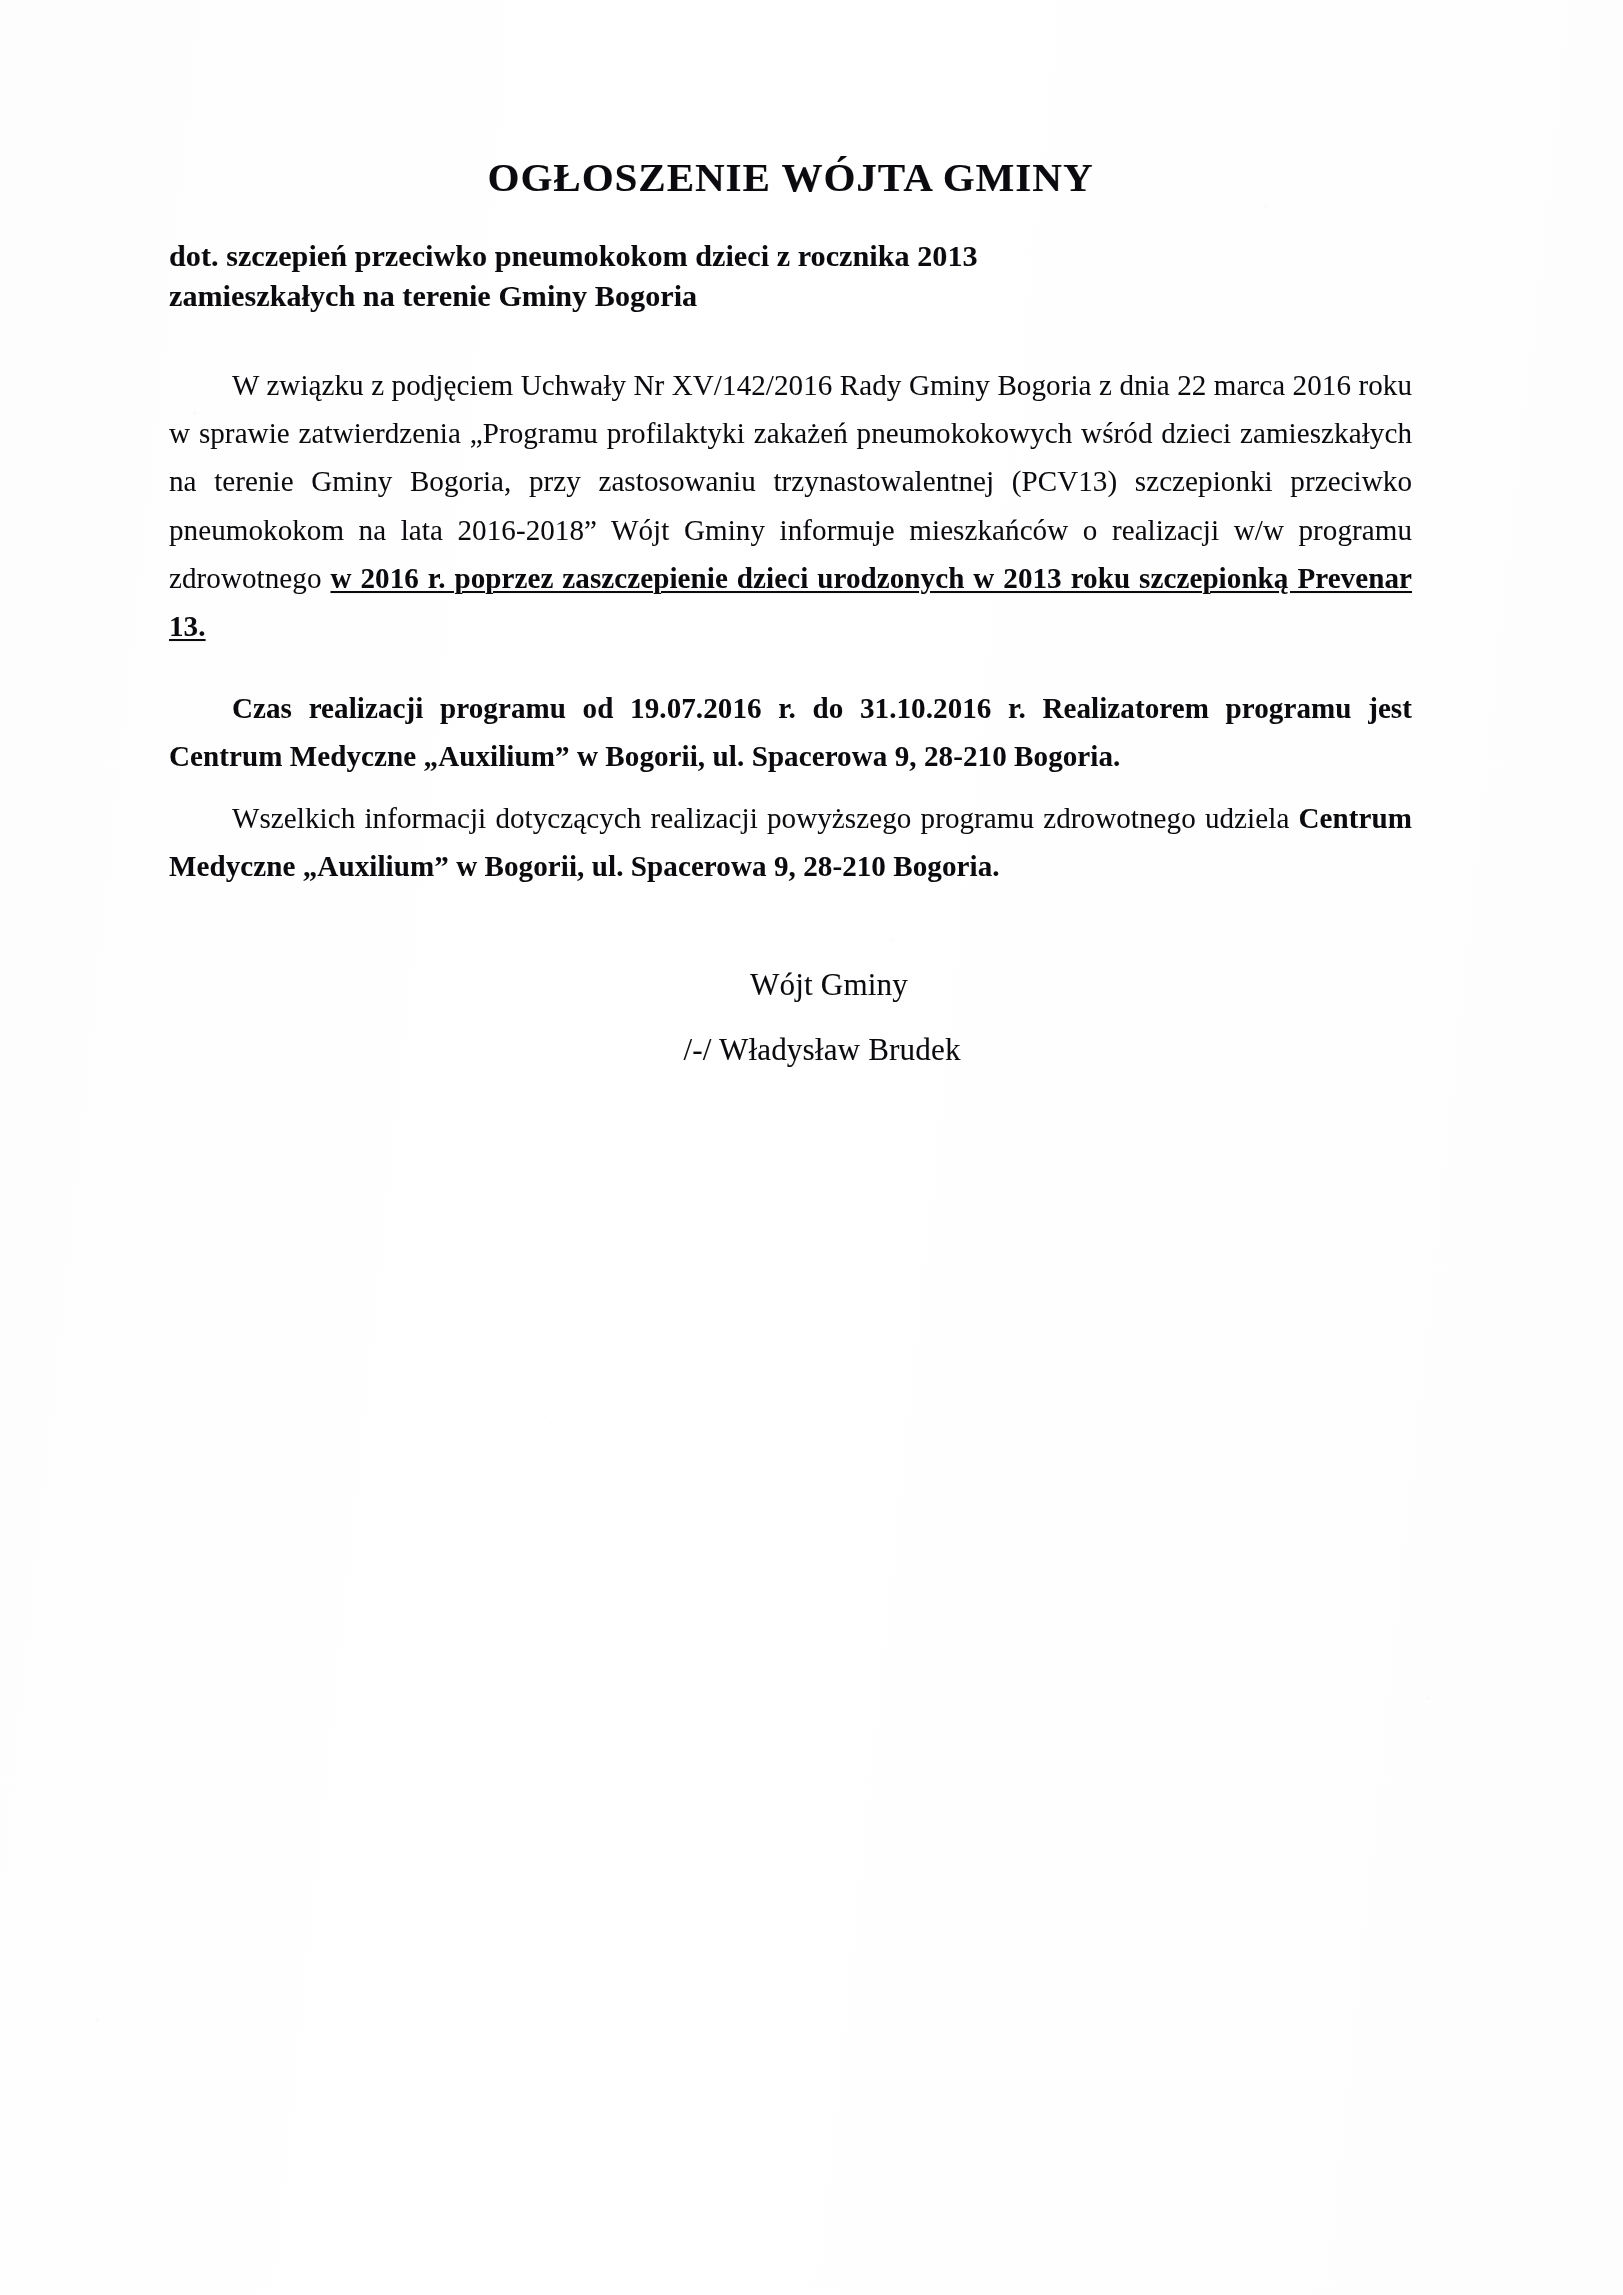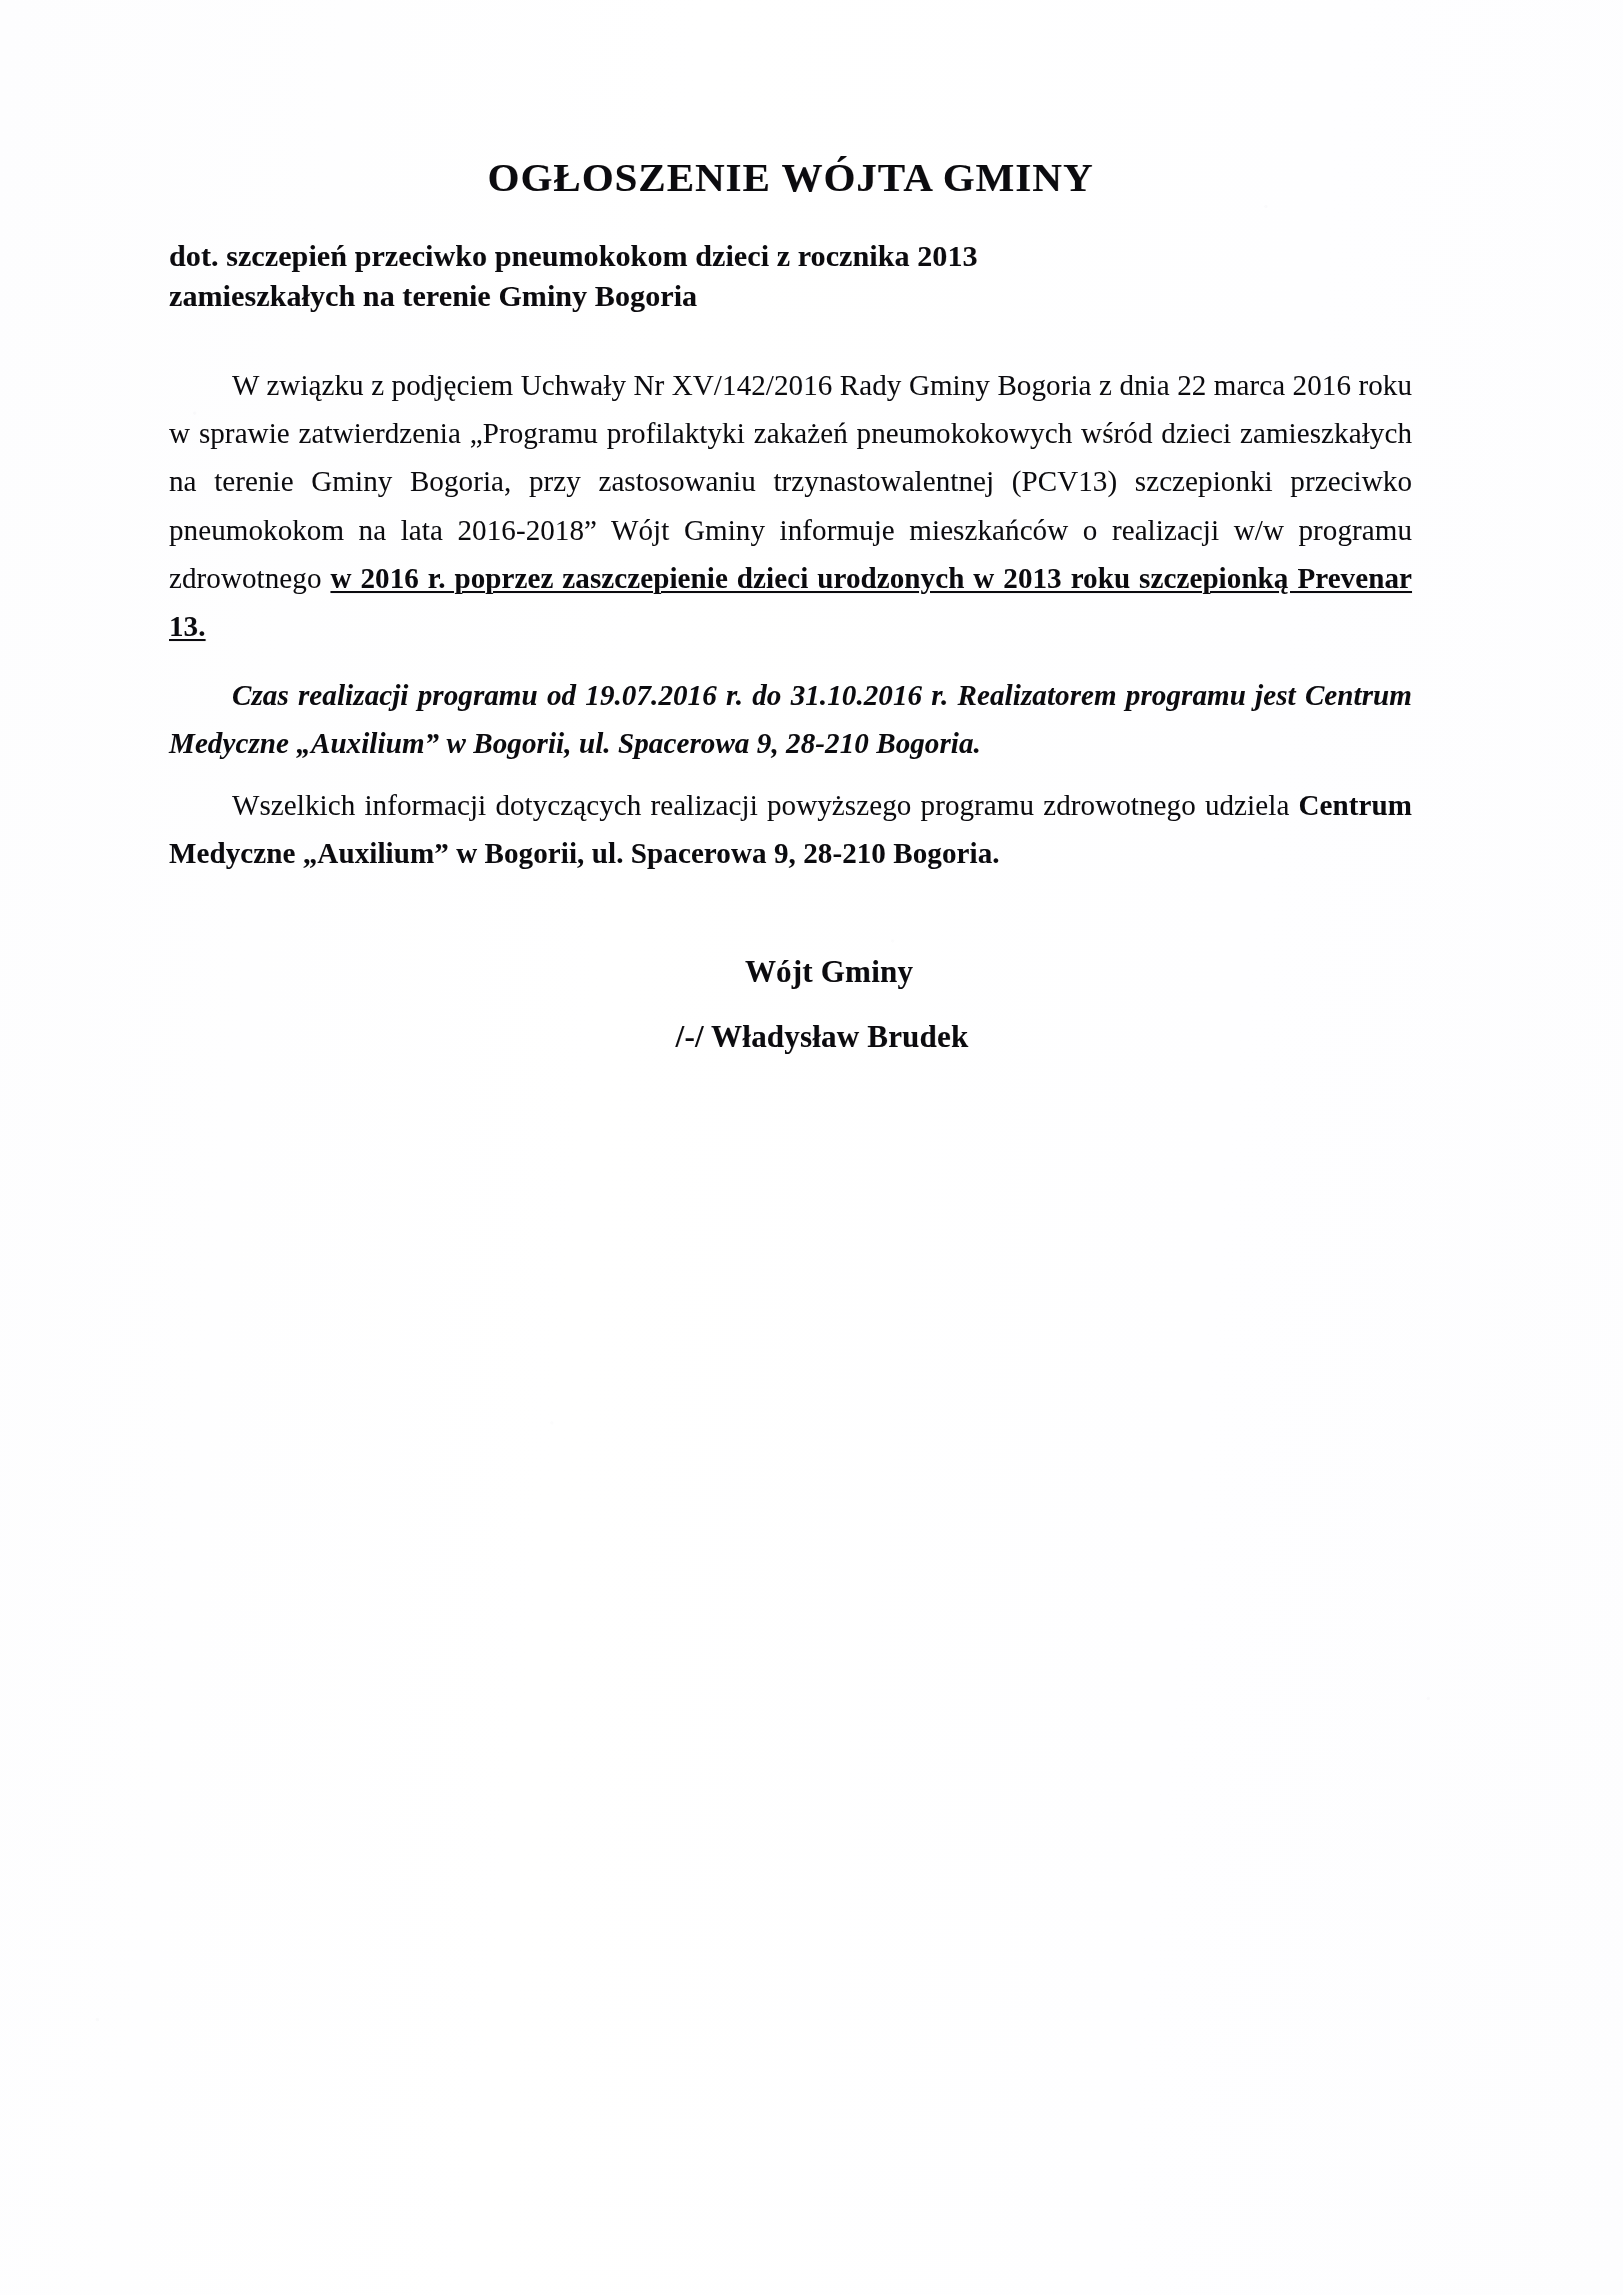--- a/index.html
+++ b/index.html
@@ -70,21 +70,21 @@
     margin: 0;
     font-size: 29px;
     line-height: 1.66;
     text-align: justify;
     text-justify: inter-word;
     text-indent: 63px;
     letter-spacing: 0.1px;
     text-shadow: 0.3px 0.3px 0 rgba(40,25,12,0.16);
   }
 
-  p.gap-1 { margin-top: 21px; font-style: italic; }
+  p.gap-1 { margin-top: 34px; }
   p.gap-2 { margin-top: 14px; }
 
   b.bu {
     font-weight: bold;
     text-decoration: underline;
     text-underline-offset: 3.3px;
     text-decoration-thickness: 2px;
   }
   b.bb { font-weight: bold; }
 
@@ -93,21 +93,21 @@
     text-shadow: 0.4px 0.3px 0 rgba(40,25,12,0.22);
   }
 
   
   .signature {
     padding-top: 77px;
     text-align: center;
   }
   .sig-line {
     font-size: 31px;
-    font-weight: bold;
+    font-weight: normal;
     letter-spacing: 0.2px;
     text-shadow: 0.4px 0.3px 0 rgba(40,25,12,0.24);
   }
   .sig-line.one { margin-left: 77px; }
   .sig-line.two { margin-left: 63px; padding-top: 29px; }
 </style>
 </head>
 <body>
 
 <div class="paper"></div>

